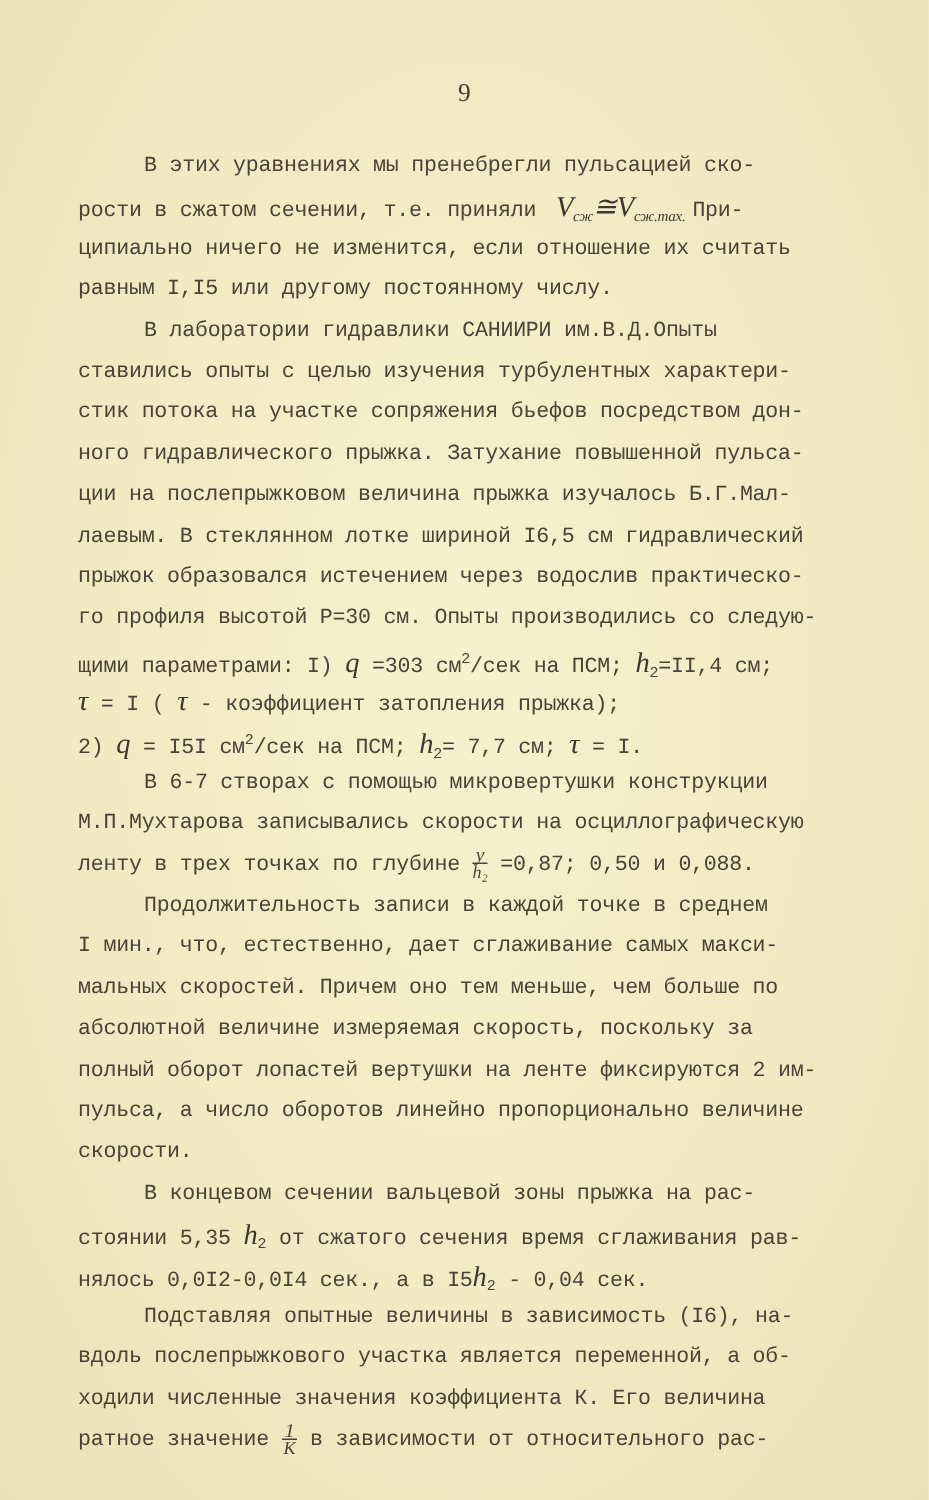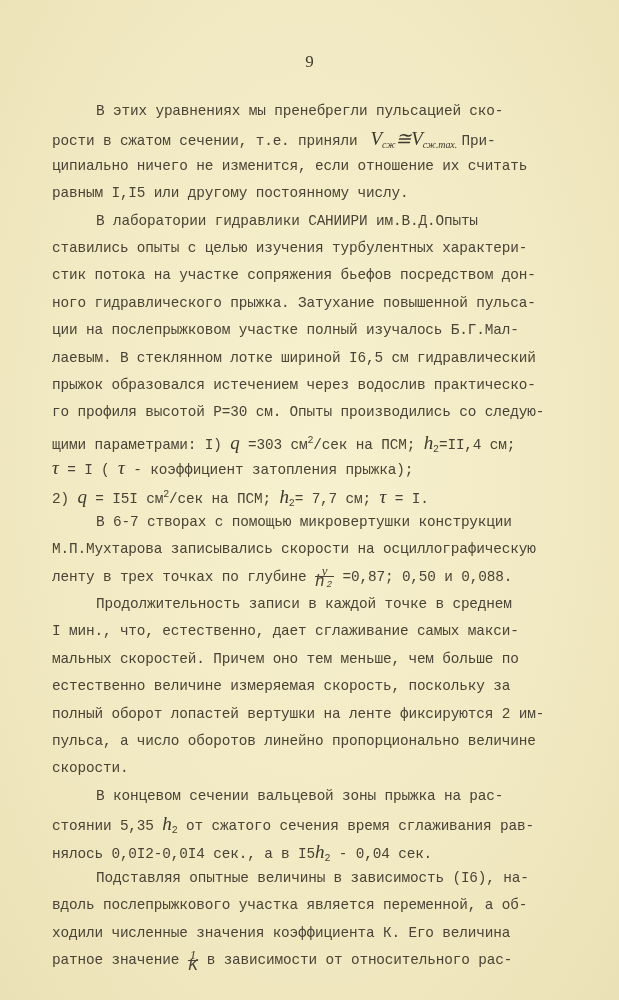--- a/index.html
+++ b/index.html
@@ -22,21 +22,21 @@
     .line {
       height: 27.4px; line-height: 27.4px;
       font-size: 14.4px; white-space: nowrap; letter-spacing: -0.15px;
     }
     .indent { padding-left: 44px; }
     .math { font-family: "Liberation Serif", serif; font-style: italic; font-size: 19px; color: #3d382e; margin-top: 38px; }
     .sub { font-size: 10px; vertical-align: -3px; }
     .sup { font-size: 10px; vertical-align: 6px; }
     .frac { display: inline-block; vertical-align: middle; text-align: center; line-height: 10px; font-family: "Liberation Serif", serif; font-style: italic; }
     .frac .num { display: block; font-size: 13px; border-bottom: 1px solid #4a4336; padding: 0 2px; }
-    .frac .den { display: block; font-size: 16px; font-family: Liberation Mono, monospace; }
+    .frac .den { display: block; font-size: 12px; }
   </style>
 </head>
 <body>
 
 <div class="page-number">9</div>
 
 <div class="text-body">
 
   <div class="line indent">В этих уравнениях мы пренебрегли пульсацией ско-</div>
   <div class="line">
@@ -46,21 +46,21 @@
     </span>
     <span>При-</span>
   </div>
   <div class="line">ципиально ничего не изменится, если отношение их считать</div>
   <div class="line">равным I,I5 или другому постоянному числу.</div>
 
   <div class="line indent">В лаборатории гидравлики САНИИРИ им.В.Д.Опыты</div>
   <div class="line">ставились опыты с целью изучения турбулентных характери-</div>
   <div class="line">стик потока на участке сопряжения бьефов посредством дон-</div>
   <div class="line">ного гидравлического прыжка. Затухание повышенной пульса-</div>
-  <div class="line">ции на послепрыжковом участке полный изучалось Б.Г.Мал-</div>
+  <div class="line">ции на послепрыжковом величина прыжка изучалось Б.Г.Мал-</div>
   <div class="line">лаевым. В стеклянном лотке шириной I6,5 см гидравлический</div>
   <div class="line">прыжок образовался истечением через водослив практическо-</div>
   <div class="line">го профиля высотой P=30 см. Опыты производились со следую-</div>
   <div class="line">
     <span>щими параметрами: I)</span>
     <span class="math">q</span>
     <span>=303 см</span><span class="sup">2</span><span>/сек на ПСМ;</span>
     <span class="math">h</span><span class="sub">2</span><span>=II,4 см;</span>
   </div>
   <div class="line">
@@ -81,21 +81,21 @@
   <div class="line">М.П.Мухтарова записывались скорости на осциллографическую</div>
   <div class="line">
     <span>ленту в трех точках по глубине</span>
     <span class="frac"><span class="num">y</span><span class="den">h₂</span></span>
     <span>=0,87; 0,50 и 0,088.</span>
   </div>
 
   <div class="line indent">Продолжительность записи в каждой точке в среднем</div>
   <div class="line">I мин., что, естественно, дает сглаживание самых макси-</div>
   <div class="line">мальных скоростей. Причем оно тем меньше, чем больше по</div>
-  <div class="line">естественно величине измеряемая скорость, поскольку  за</div>
+  <div class="line">абсолютной величине измеряемая скорость, поскольку  за</div>
   <div class="line">полный оборот лопастей вертушки на ленте фиксируются 2 им-</div>
   <div class="line">пульса, а число оборотов линейно пропорционально величине</div>
   <div class="line">скорости.</div>
 
   <div class="line indent">В концевом сечении вальцевой зоны прыжка на рас-</div>
   <div class="line">
     <span>стоянии 5,35</span>
     <span class="math">h</span><span class="sub">2</span>
     <span>от сжатого сечения время сглаживания рав-</span>
   </div>

